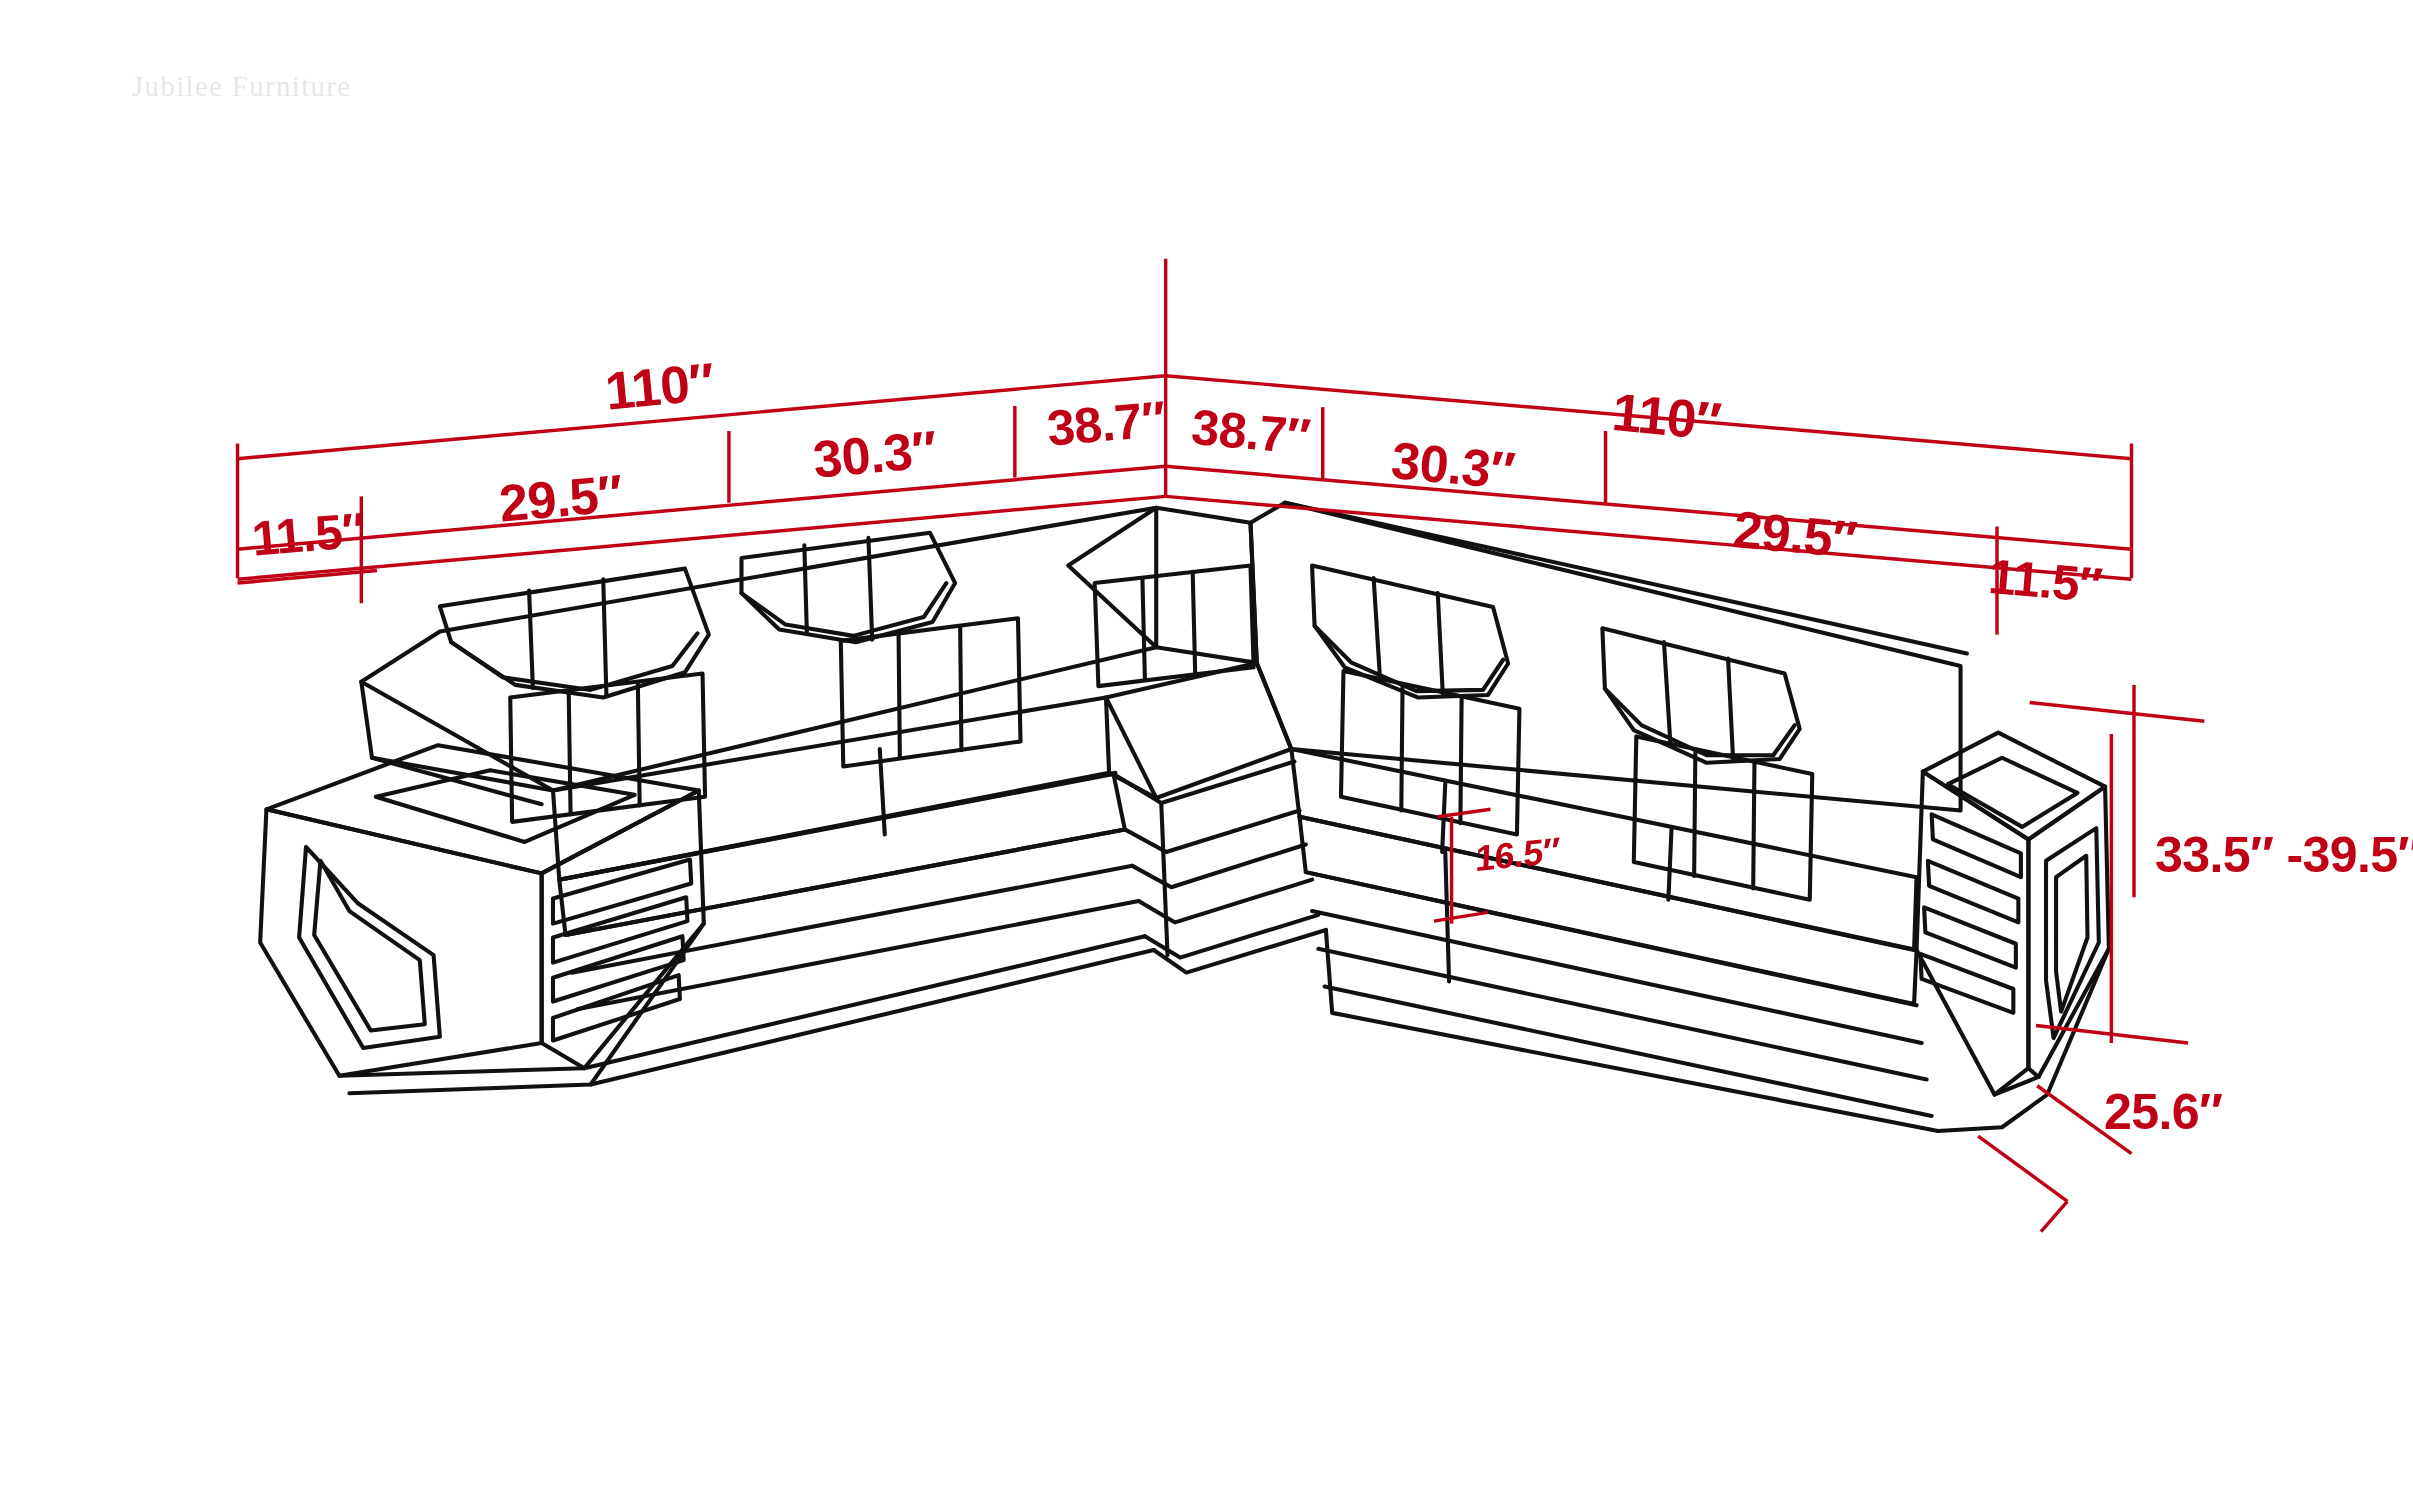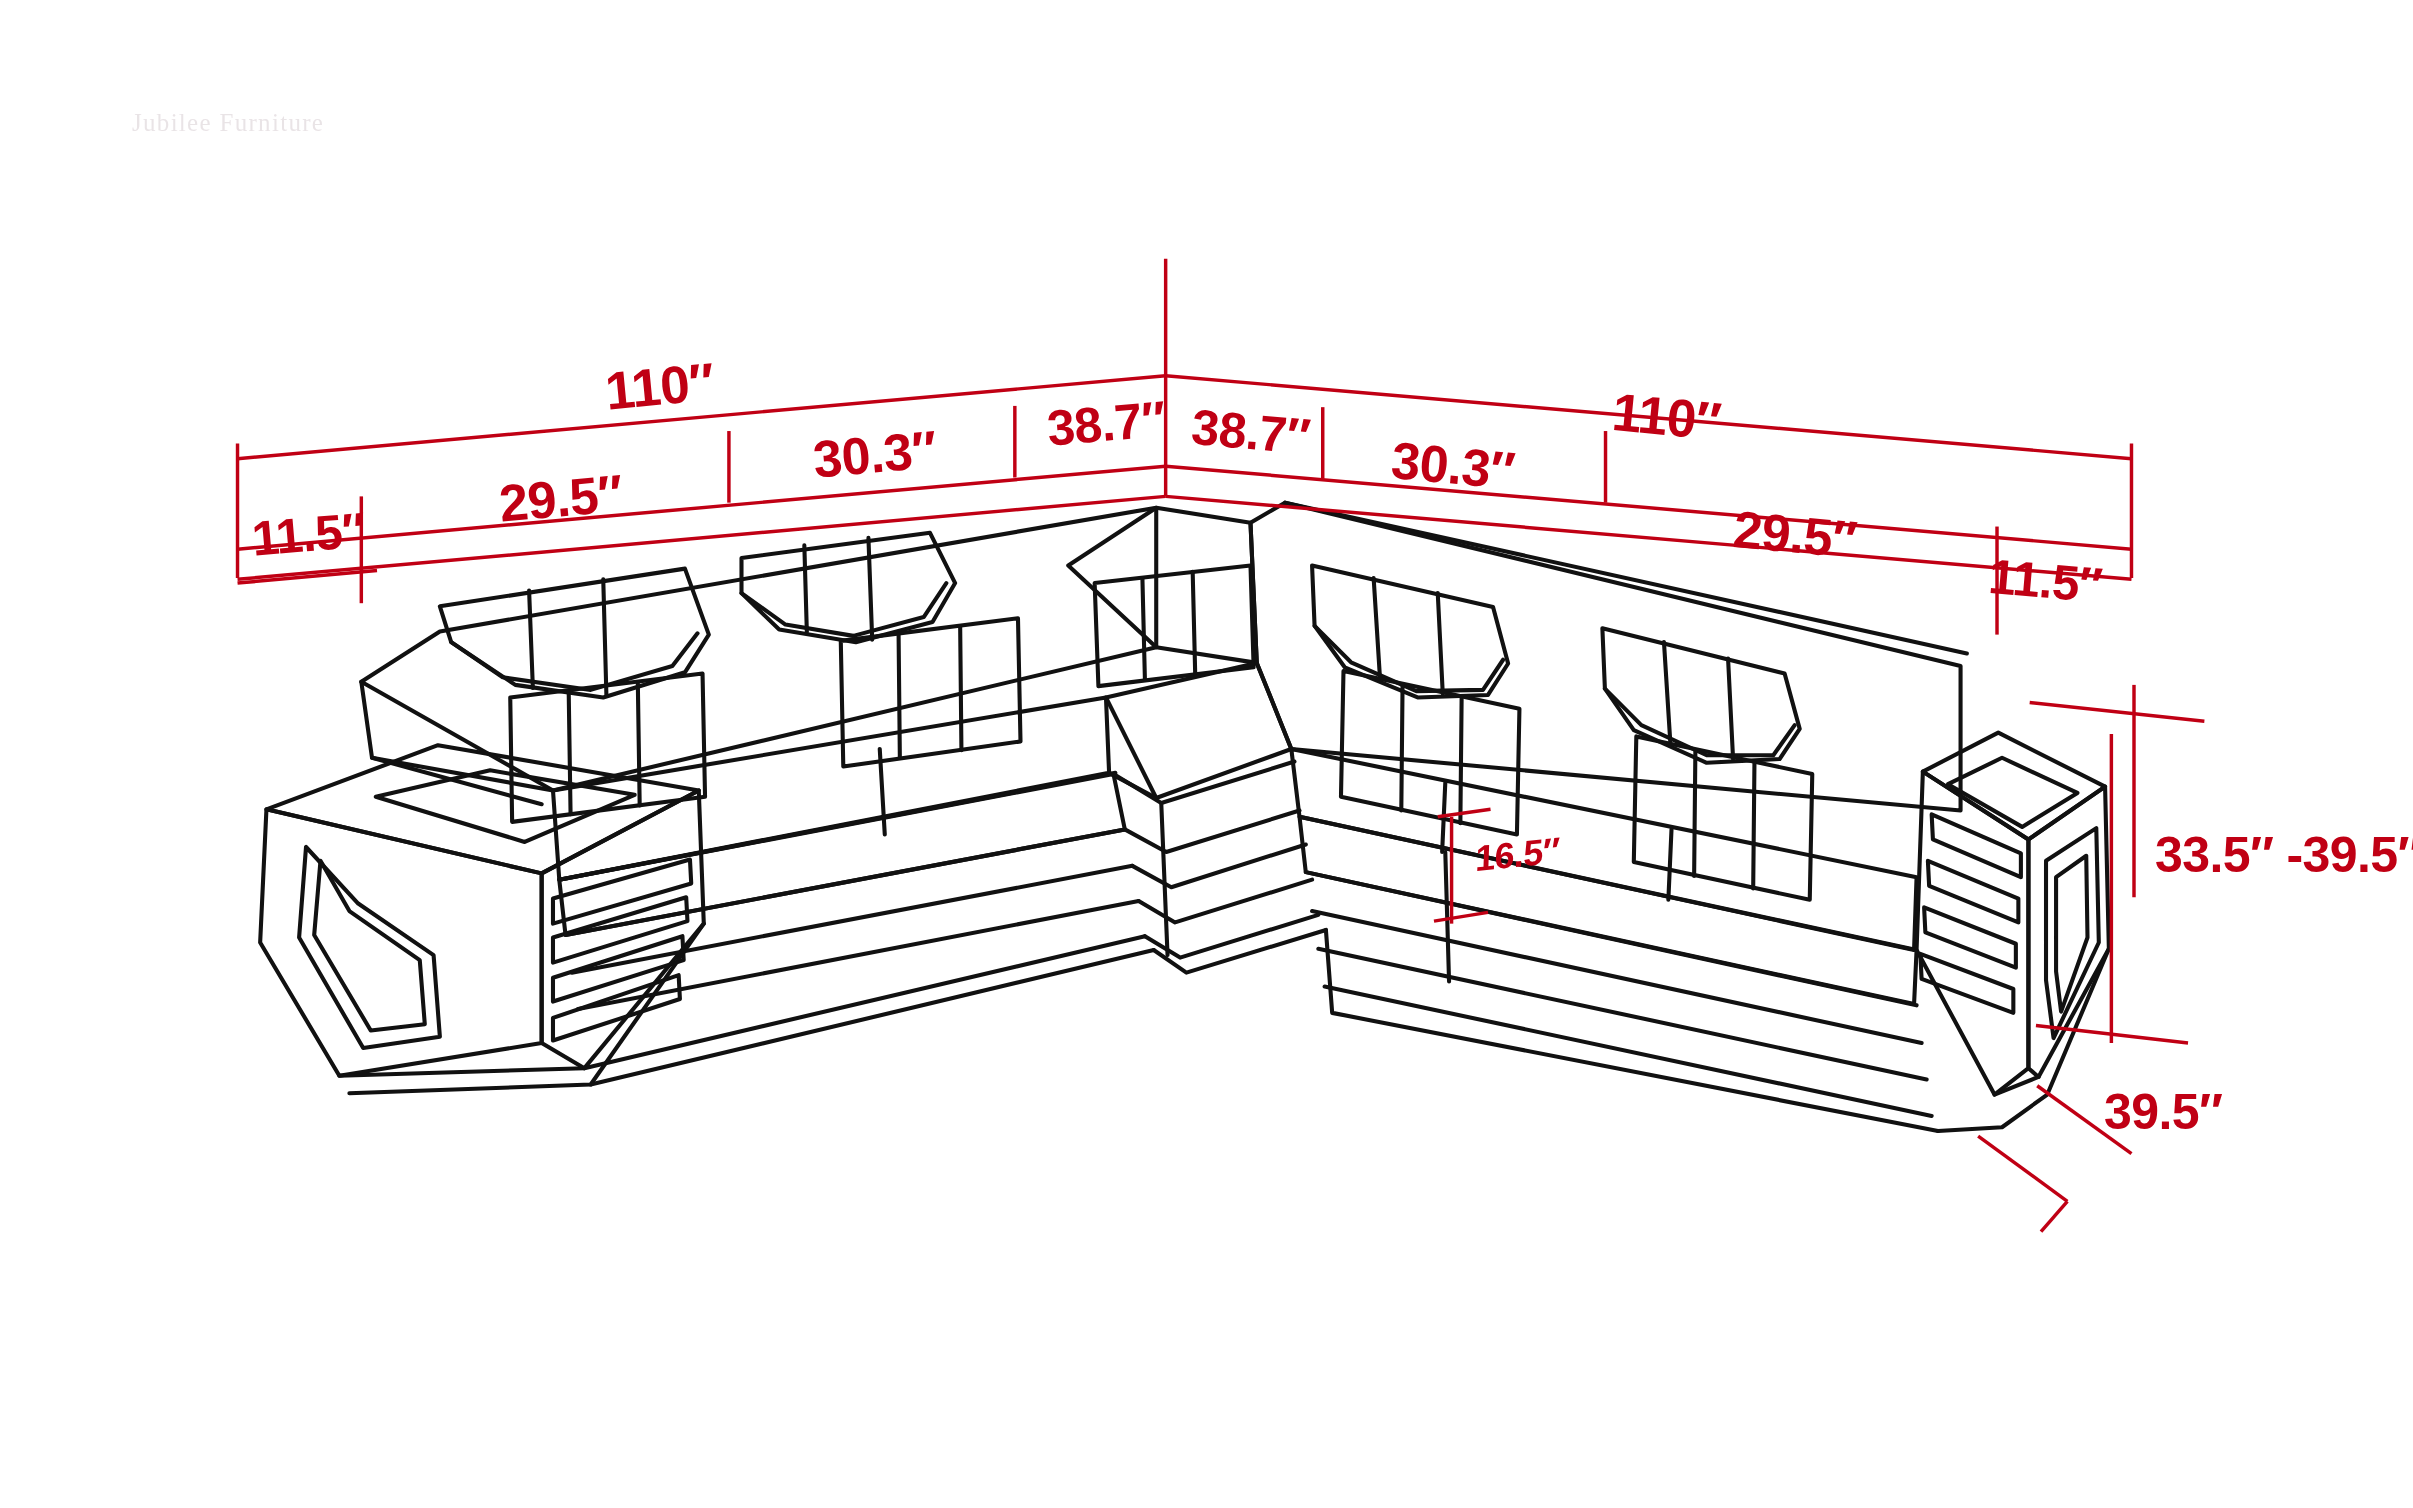--- a/index.html
+++ b/index.html
@@ -22,28 +22,27 @@
     font-family:"Liberation Sans", sans-serif;
     font-weight:700;
     white-space:nowrap;
     letter-spacing:-0.6px;
     line-height:1;
     -webkit-font-smoothing:antialiased;
   }
   .watermark{
     position:absolute;
     left:132px;top:70px;
-    font-size:25px;
+    font-size:29px;
     color:#b9a7b0;
     opacity:0.30;
     font-family:"Liberation Serif", serif;
     letter-spacing:1.3px;
     white-space:nowrap;
     filter:blur(0.7px);
-    margin-top:39px;
   }
 </style>
 </head>
 <body>
 
 <div id="stage">
 
   <div class="watermark">Jubilee Furniture</div>
 
   <svg class="layer" viewBox="0 0 3840 2400" preserveAspectRatio="none">
@@ -230,18 +229,18 @@
   <div class="dimtext" style="left:1394px; top:434px;  font-size:52px;  transform:rotate(5.2deg); transform-origin:left top;">30.3″</div>
 
   <div class="dimtext" style="left:1615px; top:385px;  font-size:53px;  transform:rotate(5.5deg); transform-origin:left top;">110″</div>
 
   <div class="dimtext" style="left:1736px; top:503px;  font-size:52px;  transform:rotate(5.2deg); transform-origin:left top;">29.5″</div>
 
   <div class="dimtext" style="left:1991px; top:552px;  font-size:49px;  transform:rotate(4.8deg); transform-origin:left top;">11.5″</div>
 
   <div class="dimtext" style="left:2155px; top:830px; font-size:50px;">33.5″  -39.5″</div>
 
-  <div class="dimtext" style="left:2104px; top:1087px; font-size:50px;">39.5″</div>
+  <div class="dimtext" style="left:2104px; top:1087px; font-size:50px;">25.6″</div>
 
   <div class="dimtext" style="left:1476px; top:841px; font-size:36px; transform:rotate(-6deg) skewX(-8deg); transform-origin:left top;">16.5″</div>
 
 </div>
 
 
 </body></html>

